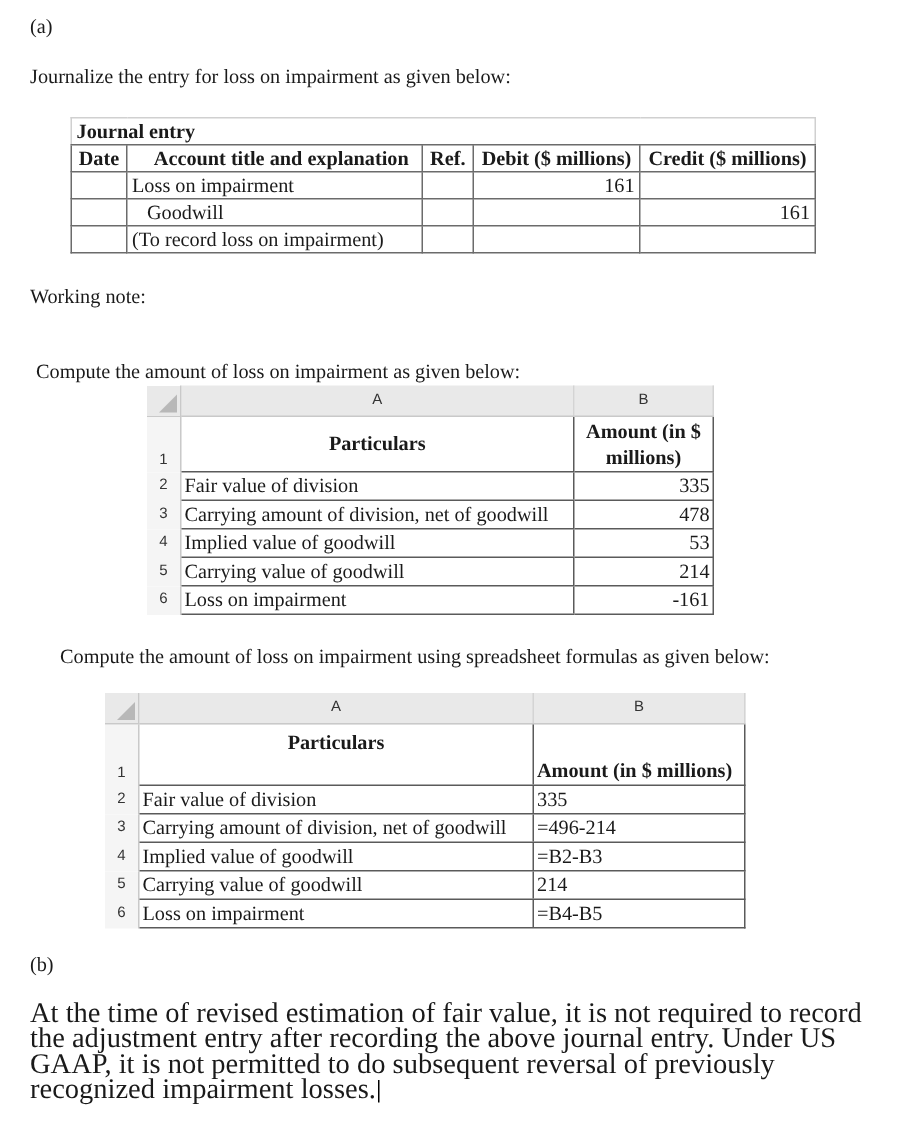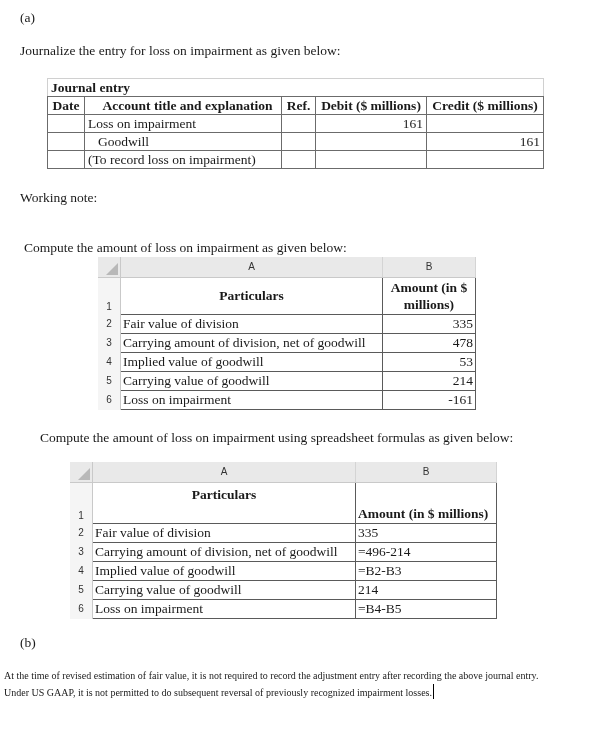--- a/index.html
+++ b/index.html
@@ -1,19 +1,19 @@
 <!DOCTYPE html>
 <html><head>
 <meta charset="utf-8">
 <style>
   html, body { margin:0; padding:0; background:#ffffff; }
   body { width:607px; height:749px; position:relative; overflow:hidden;
          font-family:"Liberation Serif", serif; color:#1a1a1a; font-size:13.5px; }
   .abs { position:absolute; white-space:nowrap; }
-  .para { position:absolute; left:4px; width:560px; line-height:17px; font-size:10px; }
+  .para { position:absolute; left:20px; width:560px; line-height:17px; font-size:19px; }
 
   
   table.journal { position:absolute; left:47px; top:78px; border-collapse:collapse;
                   font-family:"Liberation Serif", serif; font-size:13.5px; }
   table.journal td, table.journal th { border:1px solid #6b6b6b; padding:0 3px; height:17px; line-height:16px; white-space:nowrap; }
   table.journal th { font-weight:bold; }
   table.journal .title-cell { text-align:left; padding-right:196px; border-top:1px solid #d0d0d0; border-left:1px solid #d0d0d0; border-right:1px solid #d0d0d0;}
   table.journal td.num { text-align:right; }
   table.journal td.indent { padding-left:13px; }
   table.journal .c-date { width:30px; }

